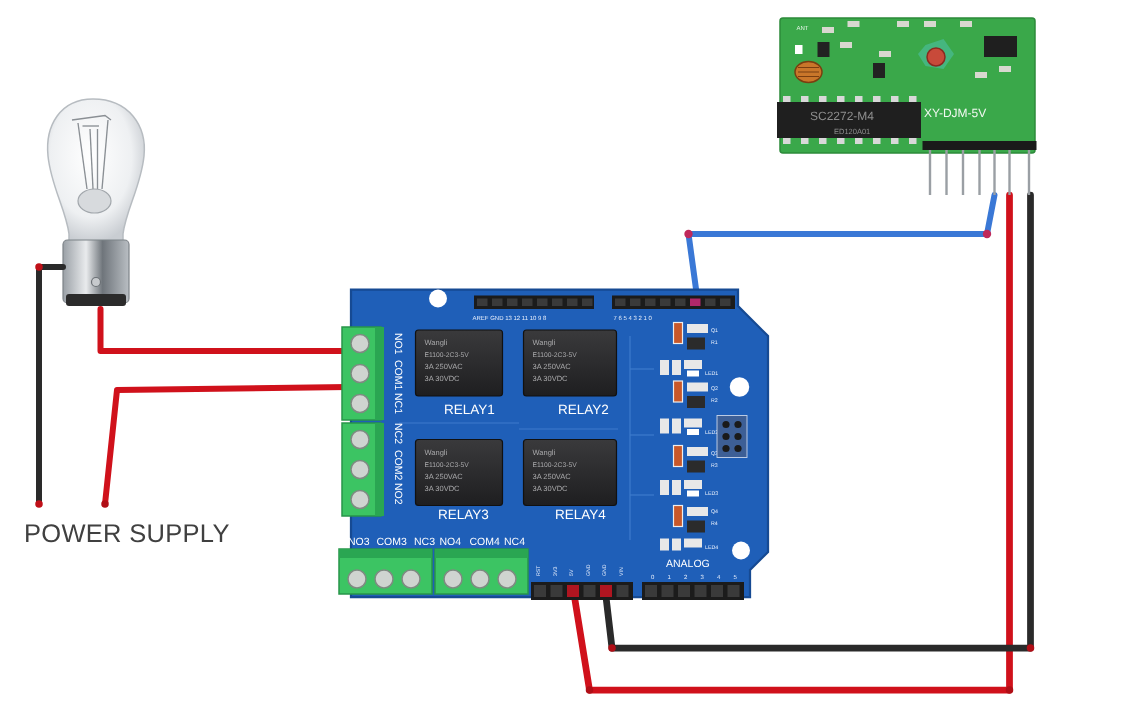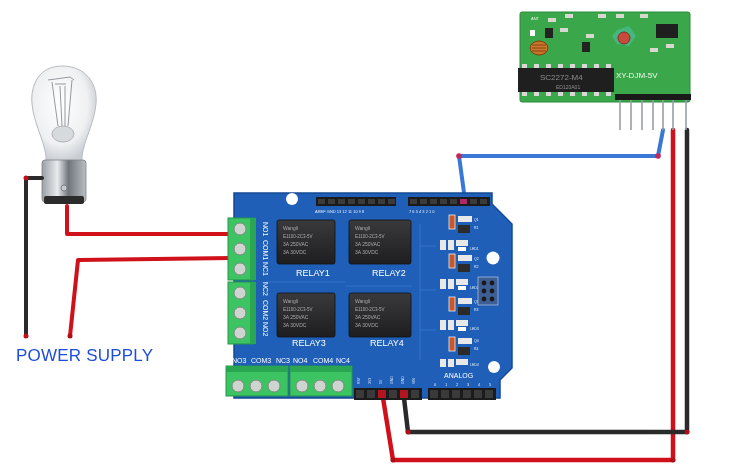--- a/index.html
+++ b/index.html
@@ -1,19 +1,19 @@
 <!DOCTYPE html>
 <html><head>
 <meta charset="utf-8">
 <style>
   html, body { margin:0; padding:0; background:#ffffff; }
   body { width:748px; height:468px; position:relative; overflow:hidden; font-family:"Liberation Sans", sans-serif; }
   svg { position:absolute; left:0; top:0; }
   .lbl { font-family:"Liberation Sans", sans-serif; }
-  .ps-label { position:absolute; left:16px; top:346px; font-size:17px; color:#1d4ed8; letter-spacing:0.2px; font-family:"Liberation Sans", sans-serif; }
+  .ps-label { position:absolute; left:16px; top:346px; font-size:17px; color:#404040; letter-spacing:0.2px; font-family:"Liberation Sans", sans-serif; }
 </style>
 </head>
 <body>
 
 <svg width="748" height="468" viewBox="0 0 748 468">
   <defs>
     <radialGradient id="bulbGlass" cx="45%" cy="40%" r="60%">
       <stop offset="0%" stop-color="#ffffff"></stop>
       <stop offset="70%" stop-color="#eef0f2"></stop>
       <stop offset="100%" stop-color="#c9cdd2"></stop>

